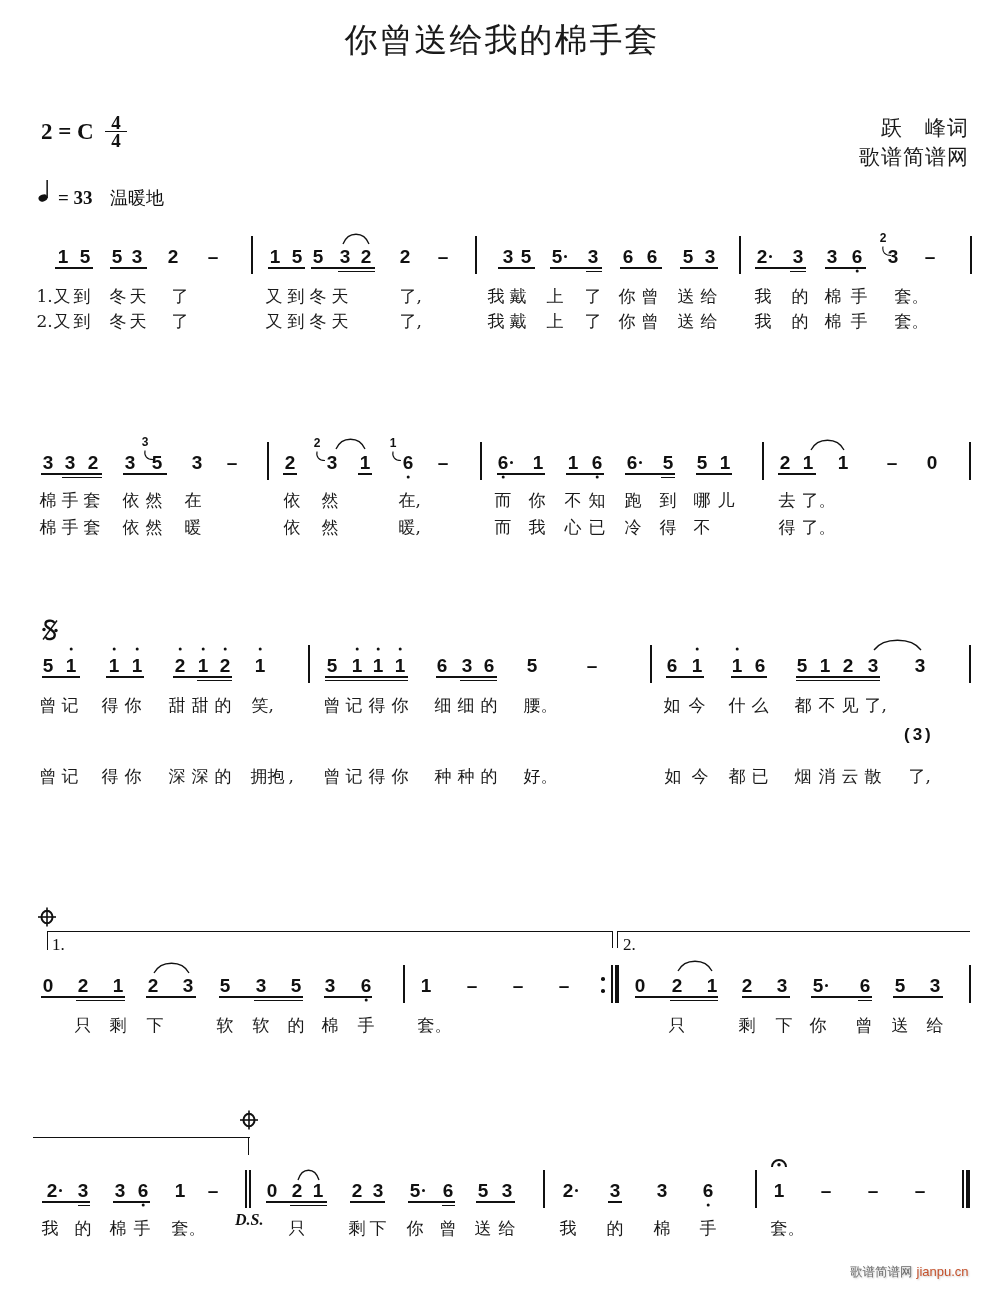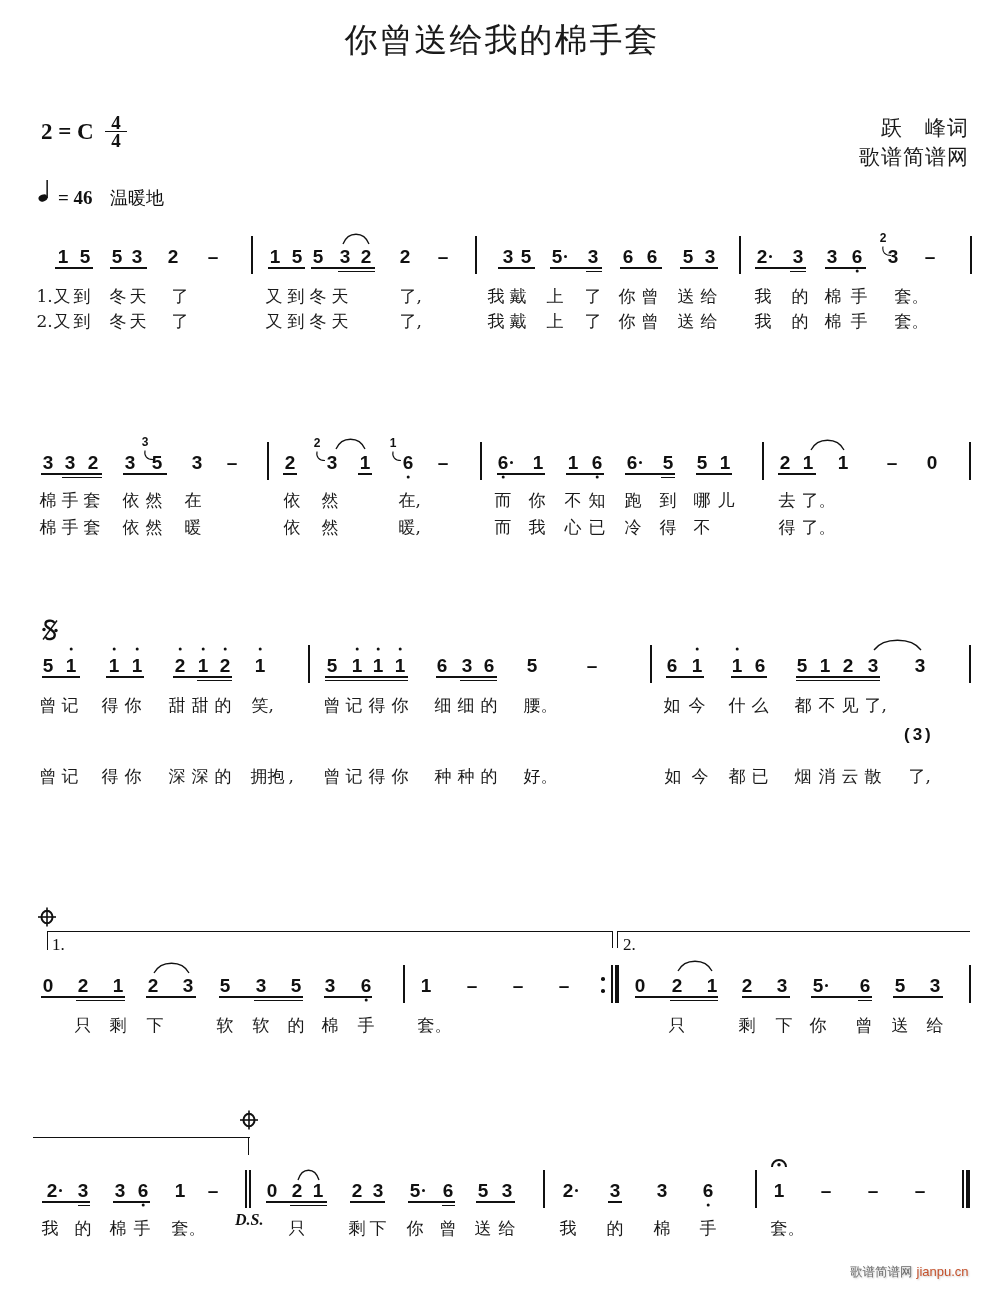--- a/index.html
+++ b/index.html
@@ -58,21 +58,21 @@
 
   <div class="credit" style="top:116px">跃　峰词</div>
   <div class="credit" style="top:145px">歌谱简谱网</div>
 
   <div class="tempo-note">
     <svg width="14" height="24" viewBox="0 0 14 24">
         <ellipse cx="5" cy="20" rx="4.6" ry="3.4" transform="rotate(-20 5 20)" fill="#111"></ellipse>
         <rect x="8.4" y="2" width="1.5" height="18" fill="#111"></rect>
       </svg>
   </div>
-  <div class="tempo-val">= 46</div>
+  <div class="tempo-val">= 33</div>
   <div class="tempo-exp">温暖地</div>
 
   <div class="icon" style="left:40px;top:618px">
     <svg width="20" height="24" viewBox="0 0 20 24">
         <path d="M14.5 5 C12.5 1.5,5 2,5.5 6.5 C6 10.5,15 11.5,14.8 17 C14.6 21.5,7.5 22.5,5.5 19" fill="none" stroke="#111" stroke-width="2.3"></path>
         <line x1="3" y1="21.5" x2="17" y2="2.5" stroke="#111" stroke-width="1.4"></line>
         <circle cx="4" cy="11.5" r="1.7" fill="#111"></circle>
         <circle cx="16" cy="12.5" r="1.7" fill="#111"></circle>
       </svg>
   </div>

